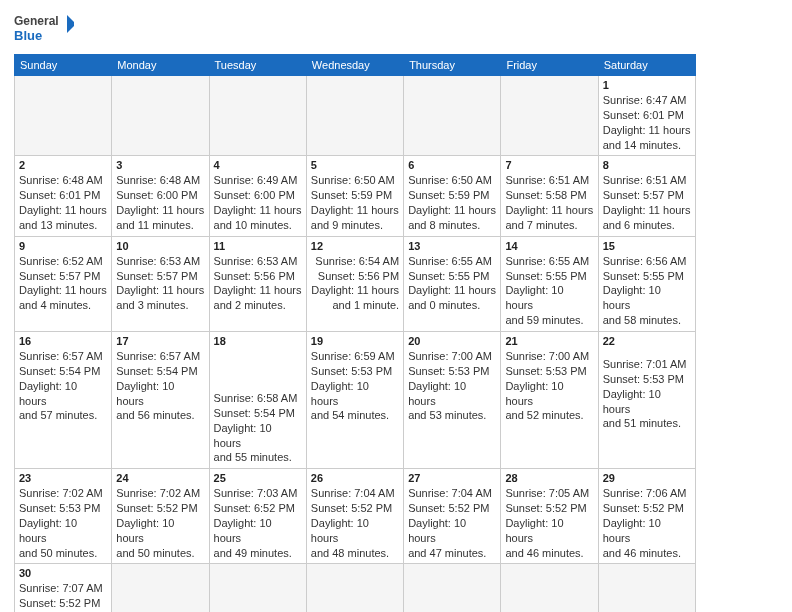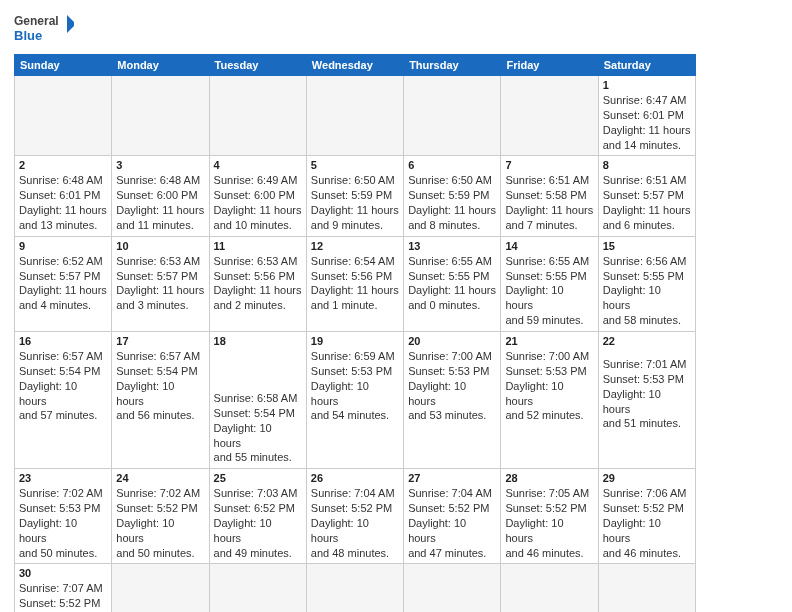--- a/index.html
+++ b/index.html
@@ -44,21 +44,21 @@
       width: 100%;
       border-collapse: collapse;
       font-size: 9px;
     }
     .calendar thead th {
       background: #1a6bbf;
       color: #fff;
       text-align: left;
       padding: 4px 5px;
       font-size: 11px;
-      font-weight: bold;
+      font-weight: normal;
       border: 1px solid #1a6bbf;
     }
     .calendar tbody td {
       vertical-align: top;
       border: 1px solid #ccc;
       padding: 3px 4px;
       width: calc(100% / 7);
       min-height: 70px;
       height: 70px;
       background: #fff;
@@ -196,21 +196,21 @@
           </td>
           <td>
             <span class="day-num">11</span>
             <div class="day-info" style="white-space: pre-line;">Sunrise: 6:53 AM
 Sunset: 5:56 PM
 Daylight: 11 hours
 and 2 minutes.</div>
           </td>
           <td>
             <span class="day-num">12</span>
-            <div class="day-info" style="white-space: pre-line;">Sunrise: 6:54 AM
+            <div class="day-info" style="white-space: pre-line; text-align: right;">Sunrise: 6:54 AM
 Sunset: 5:56 PM
 Daylight: 11 hours
 and 1 minute.</div>
           </td>
           <td>
             <span class="day-num">13</span>
             <div class="day-info" style="white-space: pre-line;">Sunrise: 6:55 AM
 Sunset: 5:55 PM
 Daylight: 11 hours
 and 0 minutes.</div>

